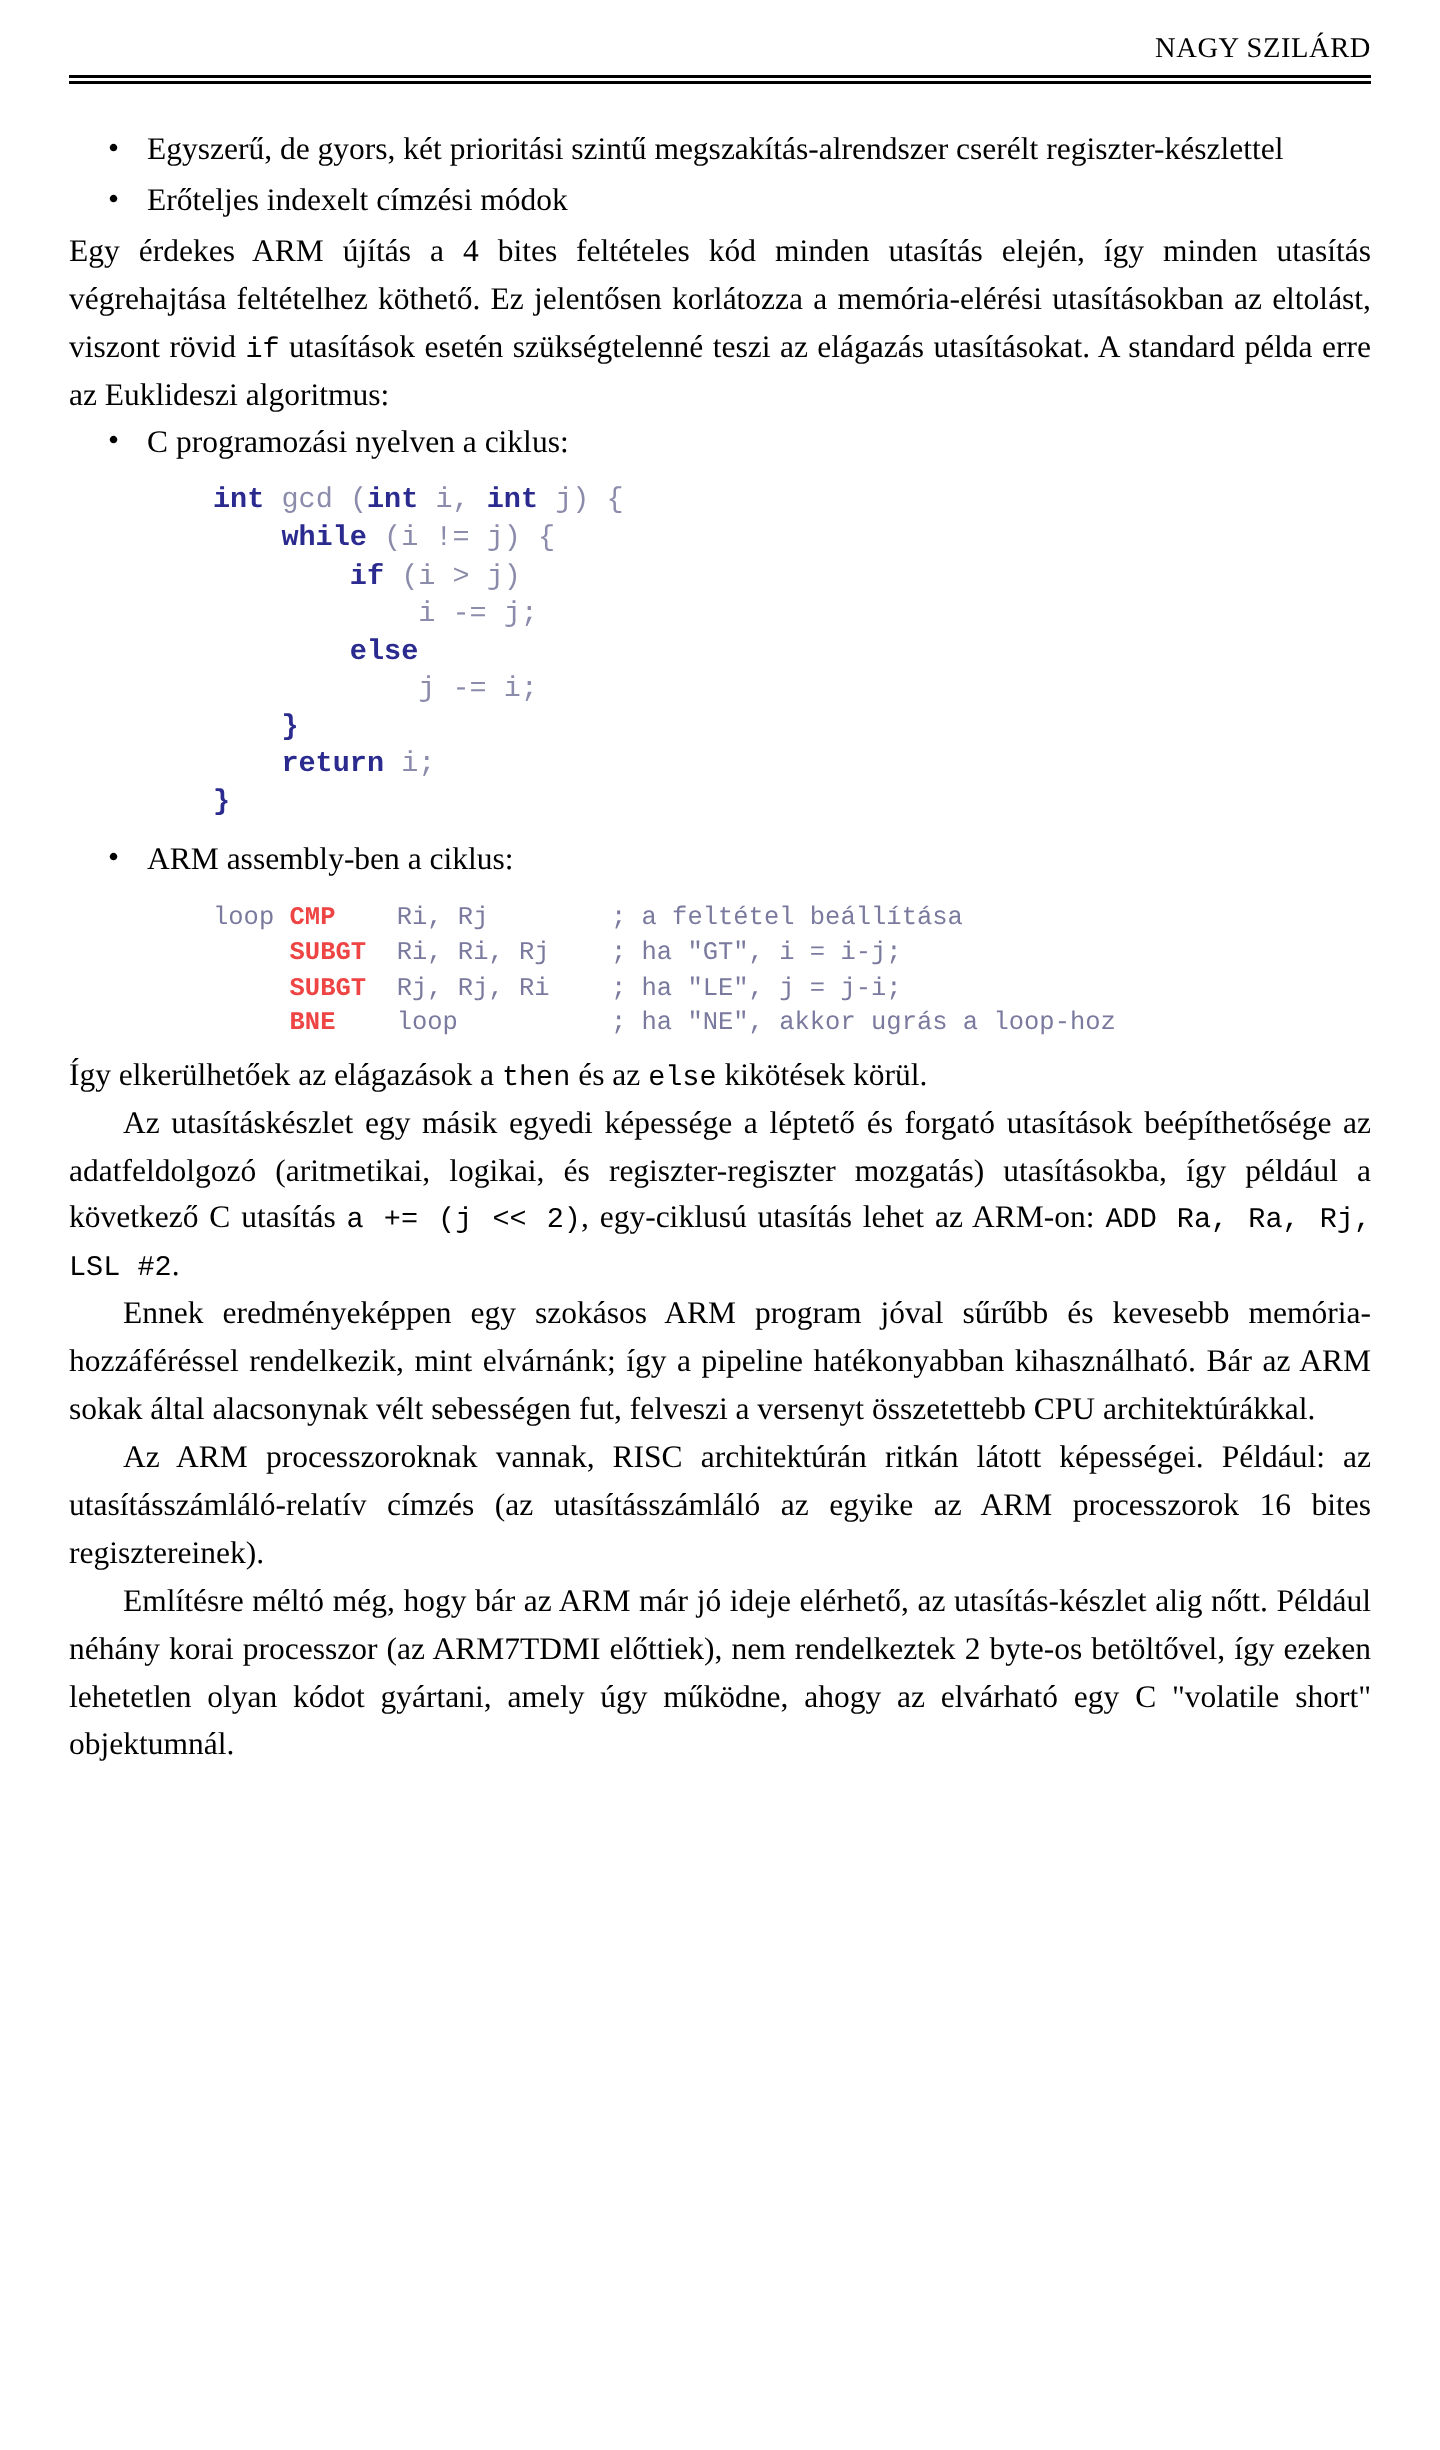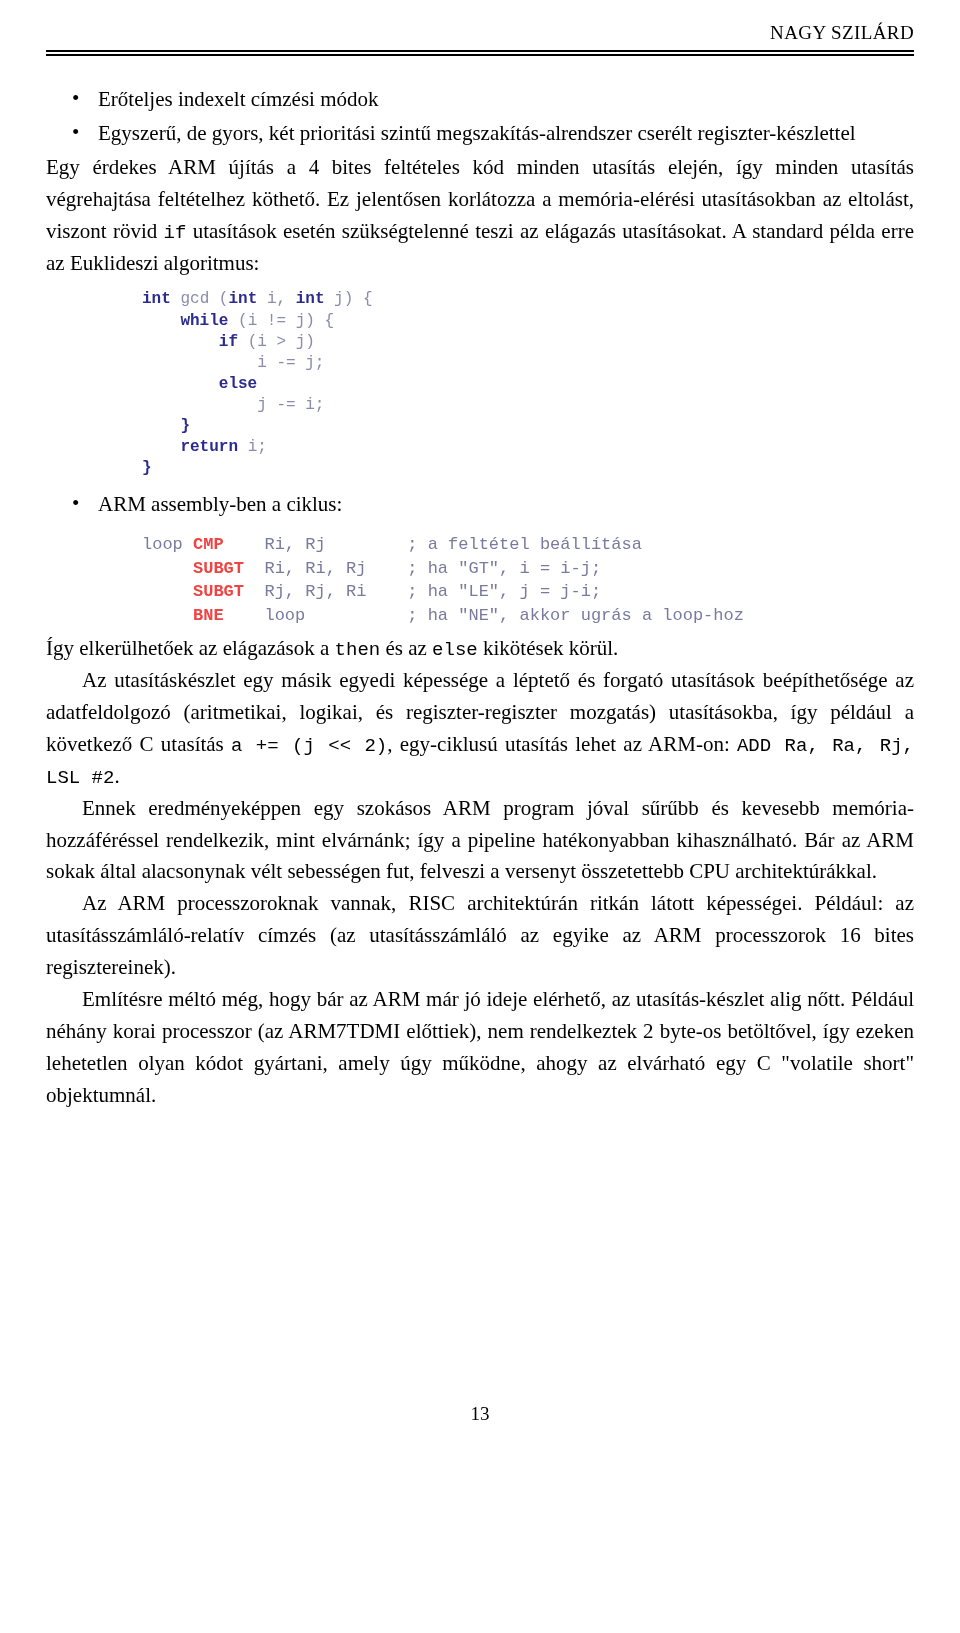--- a/index.html
+++ b/index.html
@@ -72,21 +72,21 @@
   }
   p.indent {
     text-indent: 36px;
   }
   .mono {
     font-family: "Liberation Mono", monospace;
     font-size: 19px;
   }
   pre.code {
     font-family: "Liberation Mono", monospace;
-    font-size: 16px;
+    font-size: 19px;
     line-height: 1.32;
     margin: 10px 0 10px 0;
     padding: 0 0 0 96px;
     color: #7a7a9e;
     white-space: pre;
   }
   pre.code .kw {
     color: #2b2b8f;
     font-weight: bold;
   }
@@ -124,26 +124,29 @@
 <div class="page">
 
   <div class="header">
     <span class="small-caps">NAGY SZILÁRD</span>
   </div>
   <div class="header-rule"></div>
 
   <div class="content">
 
     <ul class="bullets">
+      <li class="bullet">Egyszerű, de gyors, két prioritási szintű megszakítás-alrendszer cserélt regiszter-készlettel</li>
       <li class="bullet">Erőteljes indexelt címzési módok</li>
-      <li class="bullet">Egyszerű, de gyors, két prioritási szintű megszakítás-alrendszer cserélt regiszter-készlettel</li>
     </ul>
 
     <p class="para"><span>Egy érdekes ARM újítás a 4 bites feltételes kód minden utasítás elején, így minden utasítás végrehajtása feltételhez köthető. Ez jelentősen korlátozza a memória-elérési utasításokban az eltolást, viszont rövid </span><span class="mono">if</span><span> utasítások esetén szükségtelenné teszi az elágazás utasításokat. A standard példa erre az Euklideszi algoritmus:</span></p>
 
+    <ul class="bullets">
+      <li class="bullet">C programozási nyelven a ciklus:</li>
+    </ul>
 
     <pre class="code"><span class="kw">int</span> <span class="dim">gcd</span> <span class="dim">(</span><span class="kw">int</span> <span class="dim">i,</span> <span class="kw">int</span> <span class="dim">j) {</span>
     <span class="kw">while</span> <span class="dim">(i !</span><span class="dim">= j) {</span>
         <span class="kw">if</span> <span class="dim">(i &gt; j)</span>
             <span class="dim">i -= j;</span>
         <span class="kw">else</span>
             <span class="dim">j -= i;</span>
     <span class="kw">}</span>
     <span class="kw">return</span> <span class="dim">i;</span>
 <span class="kw">}</span></pre>
@@ -162,14 +165,13 @@
     <p class="para indent"><span>Az utasításkészlet egy másik egyedi képessége a léptető és forgató utasítások beépíthetősége az adatfeldolgozó (aritmetikai, logikai, és regiszter-regiszter mozgatás) utasításokba, így például a következő C utasítás </span><span class="mono">a += (j &lt;&lt; 2)</span><span>, egy-ciklusú utasítás lehet az ARM-on: </span><span class="mono">ADD Ra, Ra, Rj, LSL #2</span><span>.</span></p>
 
     <p class="para indent">Ennek eredményeképpen egy szokásos ARM program jóval sűrűbb és kevesebb memória-hozzáféréssel rendelkezik, mint elvárnánk; így a pipeline hatékonyabban kihasználható. Bár az ARM sokak által alacsonynak vélt sebességen fut, felveszi a versenyt összetettebb CPU architektúrákkal.</p>
 
     <p class="para indent">Az ARM processzoroknak vannak, RISC architektúrán ritkán látott képességei. Például: az utasításszámláló-relatív címzés (az utasításszámláló az egyike az ARM processzorok 16 bites regisztereinek).</p>
 
     <p class="para indent">Említésre méltó még, hogy bár az ARM már jó ideje elérhető, az utasítás-készlet alig nőtt. Például néhány korai processzor (az ARM7TDMI előttiek), nem rendelkeztek 2 byte-os betöltővel, így ezeken lehetetlen olyan kódot gyártani, amely úgy működne, ahogy az elvárható egy C "volatile short" objektumnál.</p>
 
   </div>
 
-  <div class="footer">13</div>
 </div>
 
 </body></html>

